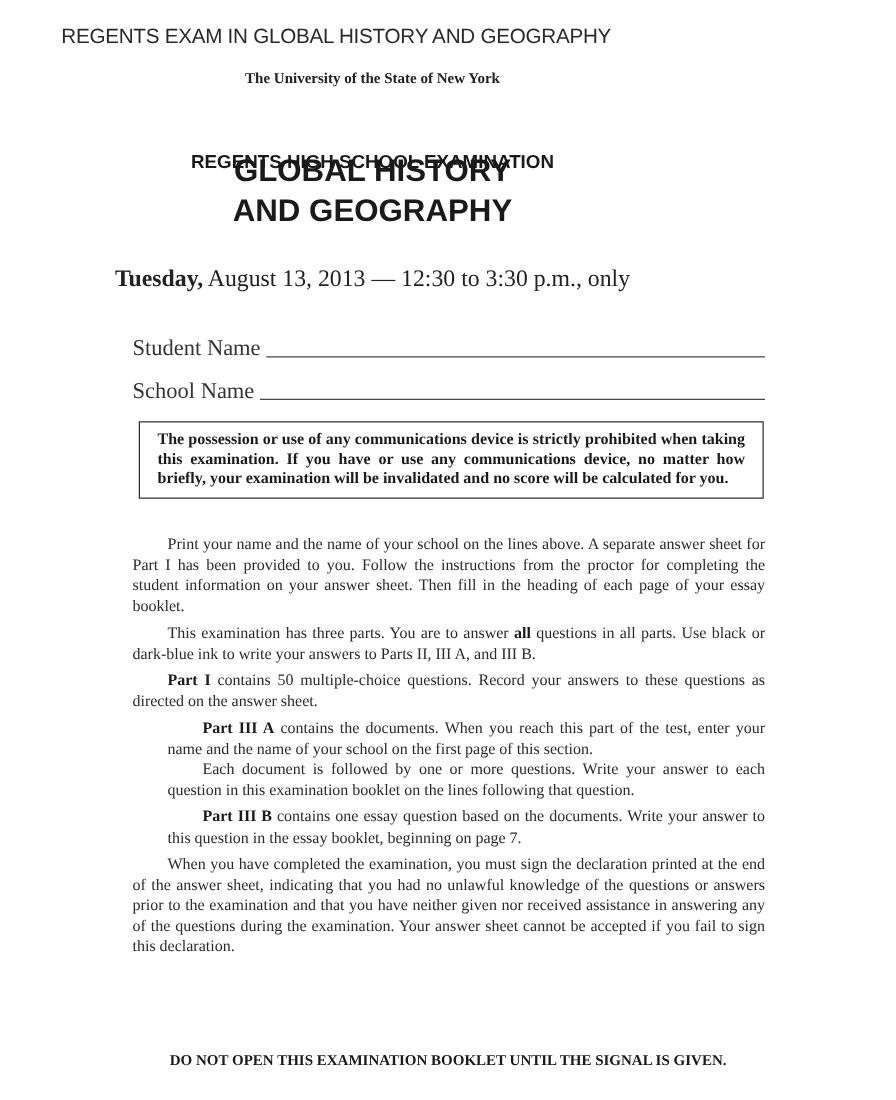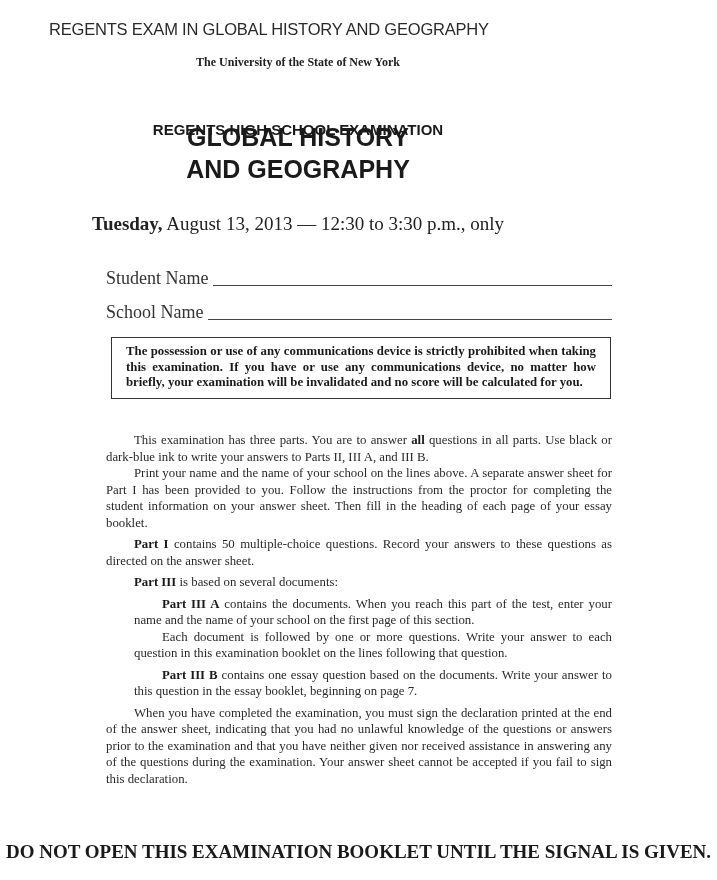--- a/index.html
+++ b/index.html
@@ -11,21 +11,21 @@
   .title { top: 121px; font-family: Liberation Sans, sans-serif; font-weight: bold; font-size: 25px; line-height: 32px; color: #1a1a1a; }
   .date { top: 213px; font-family: "Liberation Serif", serif; font-size: 19px; color: #222; }
   .date b { font-weight: bold; }
   .namefield { position: absolute; left: 106px; width: 506px; font-family: "Liberation Serif", serif; font-size: 18px; color: #333; display: flex; align-items: flex-end; }
   .namefield .line { flex: 1; border-bottom: 1px solid #444; margin-left: 5px; height: 12px; margin-bottom: 3px; }
   .warn { position: absolute; left: 111px; top: 337px; width: 470px; padding: 6px 14px 7px 14px; border: 1.5px solid #333; font-family: "Liberation Serif", serif; font-weight: bold; font-size: 12.8px; line-height: 15.5px; text-align: justify; color: #1a1a1a; }
   .body { position: absolute; left: 106px; width: 506px; font-family: "Liberation Serif", serif; font-size: 12.8px; line-height: 16.5px; color: #2a2a2a; text-align: justify; }
   .body p { margin: 0; text-indent: 28px; }
   .body p b { color: #1a1a1a; }
   .sub { padding-left: 28px; }
-  .final { position: absolute; left: 0; width: 717px; top: 841px; text-align: center; font-family: "Liberation Serif", serif; font-weight: bold; font-size: 19px; color: #1a1a1a; }
+  .final { position: absolute; left: 0; width: 717px; top: 841px; text-align: center; font-family: "Liberation Serif", serif; font-weight: bold; font-size: 12px; color: #1a1a1a; }
 </style>
 </head>
 <body>
 
 <div class="header-label">REGENTS EXAM IN GLOBAL HISTORY AND GEOGRAPHY</div>
 
 <div class="center univ">The University of the State of New York</div>
 <div class="center regents">REGENTS HIGH SCHOOL EXAMINATION</div>
 
 <div class="center title">
@@ -40,24 +40,23 @@
   <span class="line"></span>
 </div>
 <div class="namefield" style="top:302px;">
   <span>School Name</span>
   <span class="line"></span>
 </div>
 
 <div class="warn">The possession or use of any communications device is strictly prohibited when taking this examination. If you have or use any communications device, no matter how briefly, your examination will be invalidated and no score will be calculated for you.</div>
 
 <div class="body" style="top:427px;">
+  <p>Print your name and the name of your school on the lines above. A separate answer sheet for Part I has been provided to you. Follow the instructions from the proctor for completing the student information on your answer sheet. Then fill in the heading of each page of your essay booklet.</p>
   <p style="margin-top:5px;"><span>This examination has three parts. You are to answer </span><b>all</b><span> questions in all parts. Use black or dark-blue ink to write your answers to Parts II, III A, and III B.</span></p>
-  <p>Print your name and the name of your school on the lines above. A separate answer sheet for Part I has been provided to you. Follow the instructions from the proctor for completing the student information on your answer sheet. Then fill in the heading of each page of your essay booklet.</p>
   <p style="margin-top:5px;"><b>Part I</b><span> contains 50 multiple-choice questions. Record your answers to these questions as directed on the answer sheet.</span></p>
-  <p style="margin-top:5px;"><b>Part III</b><span> is based on several documents:</span></p>
   <div class="sub">
     <p style="margin-top:5px;"><b>Part III A</b><span> contains the documents. When you reach this part of the test, enter your name and the name of your school on the first page of this section.</span></p>
     <p>Each document is followed by one or more questions. Write your answer to each question in this examination booklet on the lines following that question.</p>
     <p style="margin-top:5px;"><b>Part III B</b><span> contains one essay question based on the documents. Write your answer to this question in the essay booklet, beginning on page 7.</span></p>
   </div>
   <p style="margin-top:5px;">When you have completed the examination, you must sign the declaration printed at the end of the answer sheet, indicating that you had no unlawful knowledge of the questions or answers prior to the examination and that you have neither given nor received assistance in answering any of the questions during the examination. Your answer sheet cannot be accepted if you fail to sign this declaration.</p>
 </div>
 
 <div class="final">DO NOT OPEN THIS EXAMINATION BOOKLET UNTIL THE SIGNAL IS GIVEN.</div>
 

